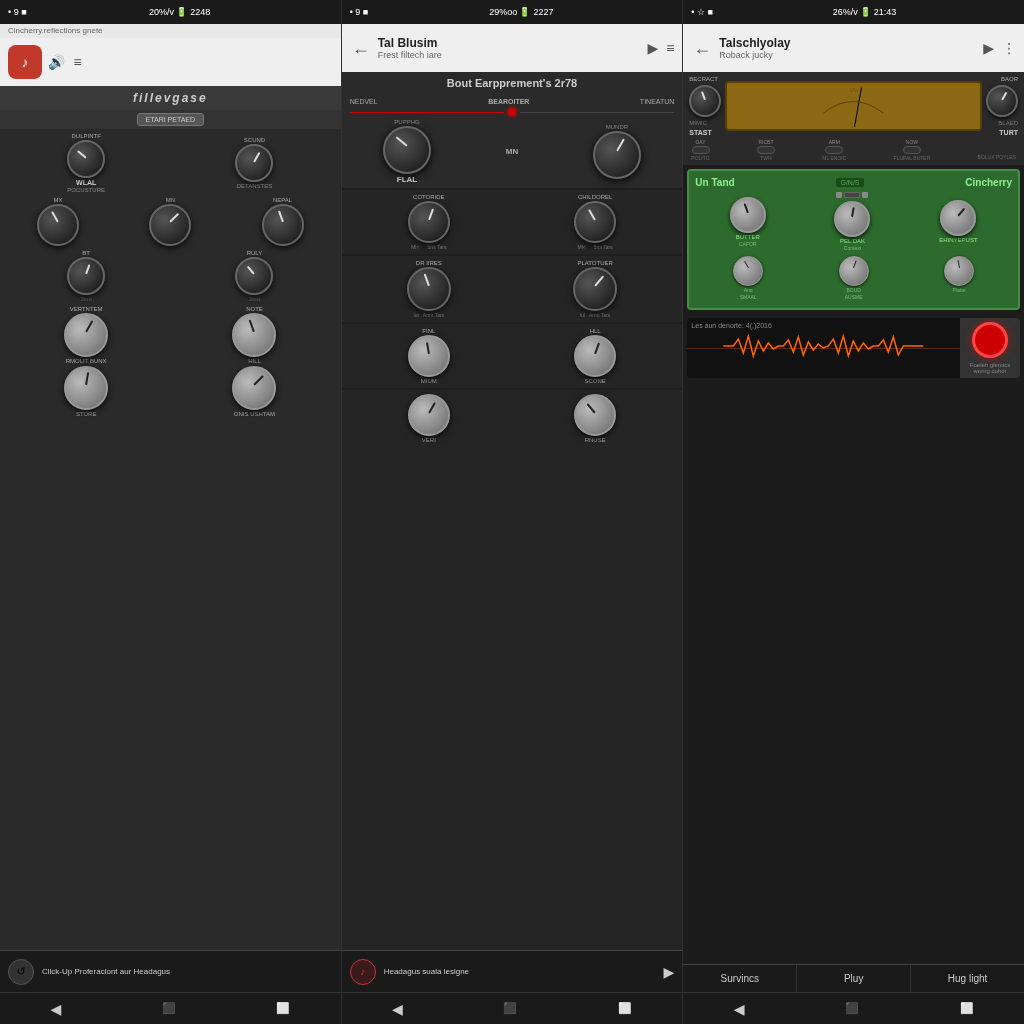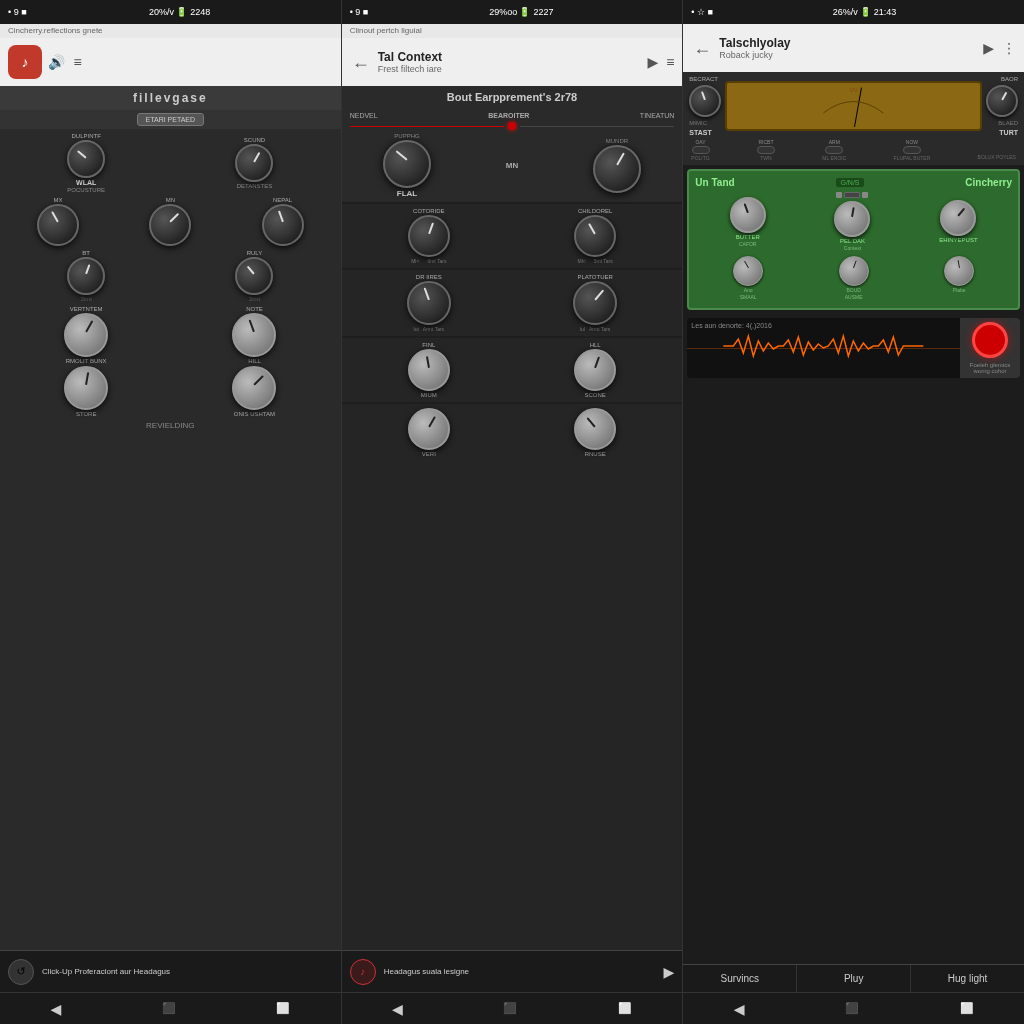--- a/index.html
+++ b/index.html
@@ -42,21 +42,21 @@
     </div>
     <div style="background:#efefef; display:flex; align-items:center; padding:6px 8px; gap:6px; min-height:48px;">
       <div style="width:34px; height:34px; border-radius:8px; background:#c0392b; display:flex; align-items:center; justify-content:center; color:white; font-size:14px; font-weight:bold; flex-shrink:0;">♪</div>
       <div style="display:flex; gap:8px;">
         <span style="font-size:14px; color:#555;">🔊</span>
         <span style="font-size:14px; color:#555;">≡</span>
       </div>
     </div>
 
     <div style="flex:1; background:#2a2a2a; overflow:hidden; display:flex; flex-direction:column;">
-      <div style="background:#3a3a3a; text-align:center; padding:5px; color:#ccc; font-size:12px; font-weight:bold; letter-spacing:2px;">fillevgase</div>
+      <div style="background:#3a3a3a; text-align:center; padding:5px; color:#ccc; font-size:12px; font-weight:bold; letter-spacing:2px;font-style:italic;">fillevgase</div>
       <div style="background:#333; display:flex; justify-content:center; padding:3px;">
         <span style="background:#555; color:#ccc; font-size:7px; padding:2px 8px; border-radius:3px; border:1px solid #777;">ETARI PETAED</span>
       </div>
 
       <div style="padding:4px 2px; flex:1;">
 
         <div style="display:flex; justify-content:space-around; align-items:center; margin-bottom:4px;">
           <div style="display:flex; flex-direction:column; align-items:center; gap:1px;">
             <span style="font-size:6px; color:#aaa; text-transform:uppercase;">DULPINTF</span>
             <div style="width:38px;height:38px;border-radius:50%;background:radial-gradient(circle at 35% 35%,#555,#111);border:2px solid #666;position:relative;box-shadow:0 2px 6px rgba(0,0,0,0.8);">
@@ -137,40 +137,34 @@
             <span style="font-size:6px; color:#aaa; text-transform:uppercase;">STORE</span>
           </div>
           <div style="display:flex; flex-direction:column; align-items:center; gap:1px;">
             <div style="width:44px;height:44px;border-radius:50%;background:radial-gradient(circle at 35% 35%,#bbb,#666);border:2px solid #999;position:relative;box-shadow:0 2px 6px rgba(0,0,0,0.8);">
               <div style="position:absolute;width:2px;height:13px;background:#222;border-radius:1px;top:4px;left:calc(50% - 1px);transform:rotate(45deg);transform-origin:bottom center;"></div>
             </div>
             <span style="font-size:6px; color:#aaa; text-transform:uppercase;">ONIS USHTAM</span>
           </div>
         </div>
 
-        <div style="text-align:center; font-size:8px; color:#888; text-transform:uppercase; padding:2px;">
-          <span>REVIELDING</span>
-        </div>
       </div>
 
       <div style="background:#1a1a1a; border-top:1px solid #444; display:flex; align-items:center; padding:6px 8px; gap:8px; min-height:42px;">
         <div style="width:26px;height:26px;border-radius:50%;background:#333;border:1px solid #555;display:flex;align-items:center;justify-content:center;font-size:11px;flex-shrink:0;">↺</div>
         <span style="flex:1; font-size:8px; color:#ccc;">Click-Up Proferaciont aur Headagus</span>
       </div>
     </div>
   </div>
 
   <div style="flex:1; display:flex; flex-direction:column; border-right:1px solid #333; overflow:hidden;">
-    <div style="background:#e8e8e8; padding:2px 8px; font-size:8px; color:#666; min-height:14px;">
-      <span>Clinout pertch liguial</span>
-    </div>
     <div style="background:#efefef; display:flex; align-items:center; padding:6px 8px; gap:6px; min-height:48px;">
       <span style="font-size:18px; color:#555; padding:2px; cursor:pointer;">←</span>
       <div style="flex:1;">
-        <div style="font-size:12px; font-weight:bold; color:#222;">Tal Context</div>
+        <div style="font-size:12px; font-weight:bold; color:#222;">Tal Blusim</div>
         <div style="font-size:9px; color:#666;">Frest filtech iare</div>
       </div>
       <div style="display:flex; gap:8px;">
         <span style="font-size:14px; color:#555;">▶</span>
         <span style="font-size:14px; color:#555;">≡</span>
       </div>
     </div>
 
     <div style="flex:1; background:#1e1e1e; overflow:hidden; display:flex; flex-direction:column;">
       <div style="background:#2a2a2a; text-align:center; padding:5px; color:#ccc; font-size:11px; font-weight:bold;">

